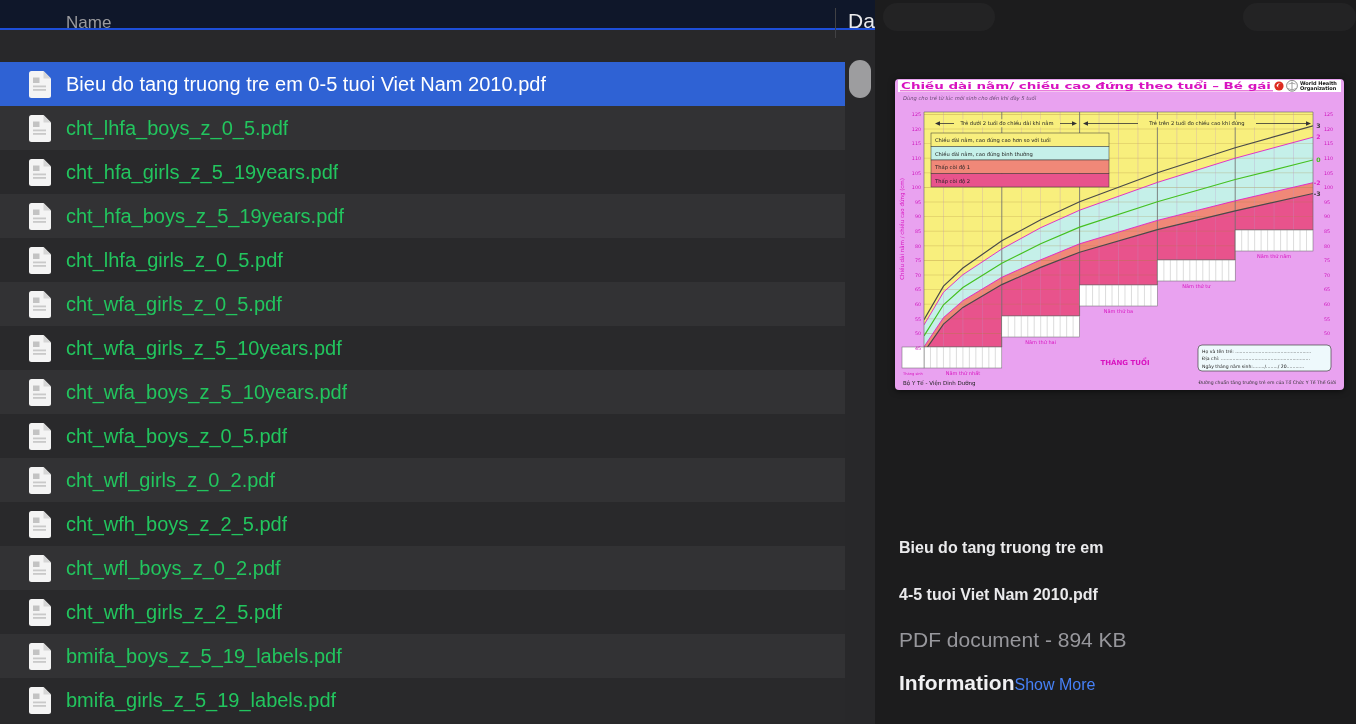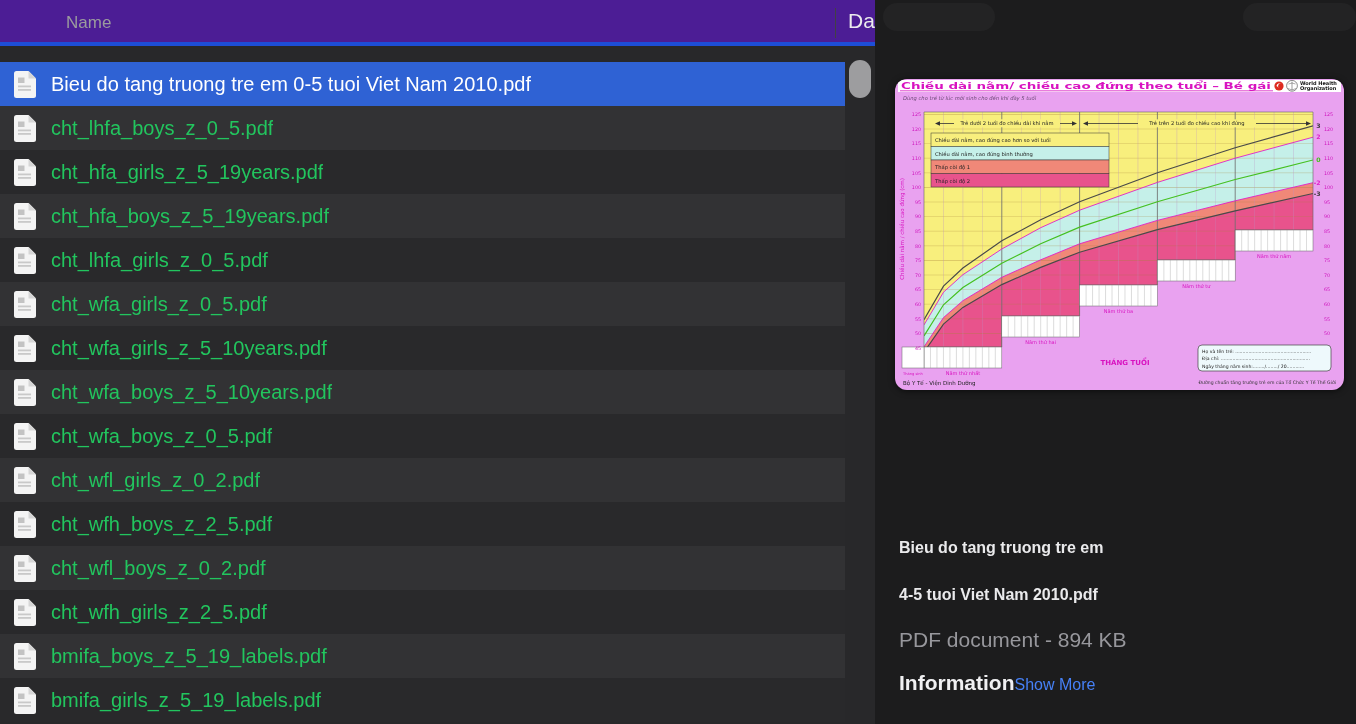--- a/index.html
+++ b/index.html
@@ -1,37 +1,37 @@
 <!DOCTYPE html>
 <html><head>
 <meta charset="utf-8">
 <style>
   *{margin:0;padding:0;box-sizing:border-box}
   html,body{width:1356px;height:724px;overflow:hidden;background:#1c1c1d;font-family:"Liberation Sans",sans-serif}
   .app{position:relative;width:1356px;height:724px;background:#1c1c1d}
 
   
   .list-pane{position:absolute;left:0;top:0;width:875px;height:724px;background:#28282a}
-  .list-header{position:absolute;left:0;top:0;width:875px;height:46px;background:#4c1d95;border-bottom:4px solid #1d4ed8}
+  .list-header{position:absolute;left:0;top:0;width:875px;height:30px;background:#0f172a;border-bottom:2px solid #1d4ed8}
   .col-name{position:absolute;left:66px;top:13px;font-size:17px;color:#9b9b9e}
   .col-divider{position:absolute;left:835px;top:8px;width:1px;height:30px;background:#414144}
   .col-date{position:absolute;left:848px;top:9px;font-size:21px;font-weight:400;color:#ebebed}
   .rows{position:absolute;left:0;top:62px;width:845px}
-  .row{display:flex;align-items:center;height:44px;padding-left:14px;background:#29292b}
+  .row{display:flex;align-items:center;height:44px;padding-left:29px;background:#29292b}
   .row.alt{background:#323234}
   .row.selected{background:#2f62d4}
   .file-icon{flex:0 0 auto}
   .row-label{margin-left:15px;font-size:20px;color:#22c55e;white-space:nowrap;overflow:hidden}
   .row.selected .row-label{color:#ffffff}
   .scroll-thumb{position:absolute;left:849px;top:60px;width:22px;height:38px;border-radius:11px;background:#9d9d9f}
 
   
   .preview-pane{position:absolute;left:875px;top:0;width:481px;height:724px;background:#1c1c1d}
   .blob{position:absolute;border-radius:14px;background:rgba(255,255,255,0.032)}
-  .thumb{position:absolute;left:20px;top:79px;width:449px;height:311px;border-radius:12px;overflow:hidden;box-shadow:0 1px 6px rgba(0,0,0,0.6)}
+  .thumb{position:absolute;left:20px;top:79px;width:449px;height:311px;border-radius:4px;overflow:hidden;box-shadow:0 1px 6px rgba(0,0,0,0.6)}
   .thumb svg{display:block}
   .pv-title{position:absolute;left:24px;top:524px;width:452px;font-size:16px;font-weight:600;line-height:47px;color:#eaeaec}
   .pv-meta{position:absolute;left:24px;top:628px;font-size:21px;color:#97979c}
   .pv-info{position:absolute;left:24px;top:671px;width:439px;display:flex;justify-content:flex-start;align-items:baseline}
   .pv-info-label{font-size:21px;font-weight:700;color:#f0f0f2}
   .pv-show-more{font-size:16px;color:#4680f6;cursor:pointer}
 
   
   .th-title{font:bold 9.5px "DejaVu Sans",sans-serif;fill:#d813c0}
   .th-sub{font:italic 5.2px "DejaVu Sans",sans-serif;fill:#6b4a75}

